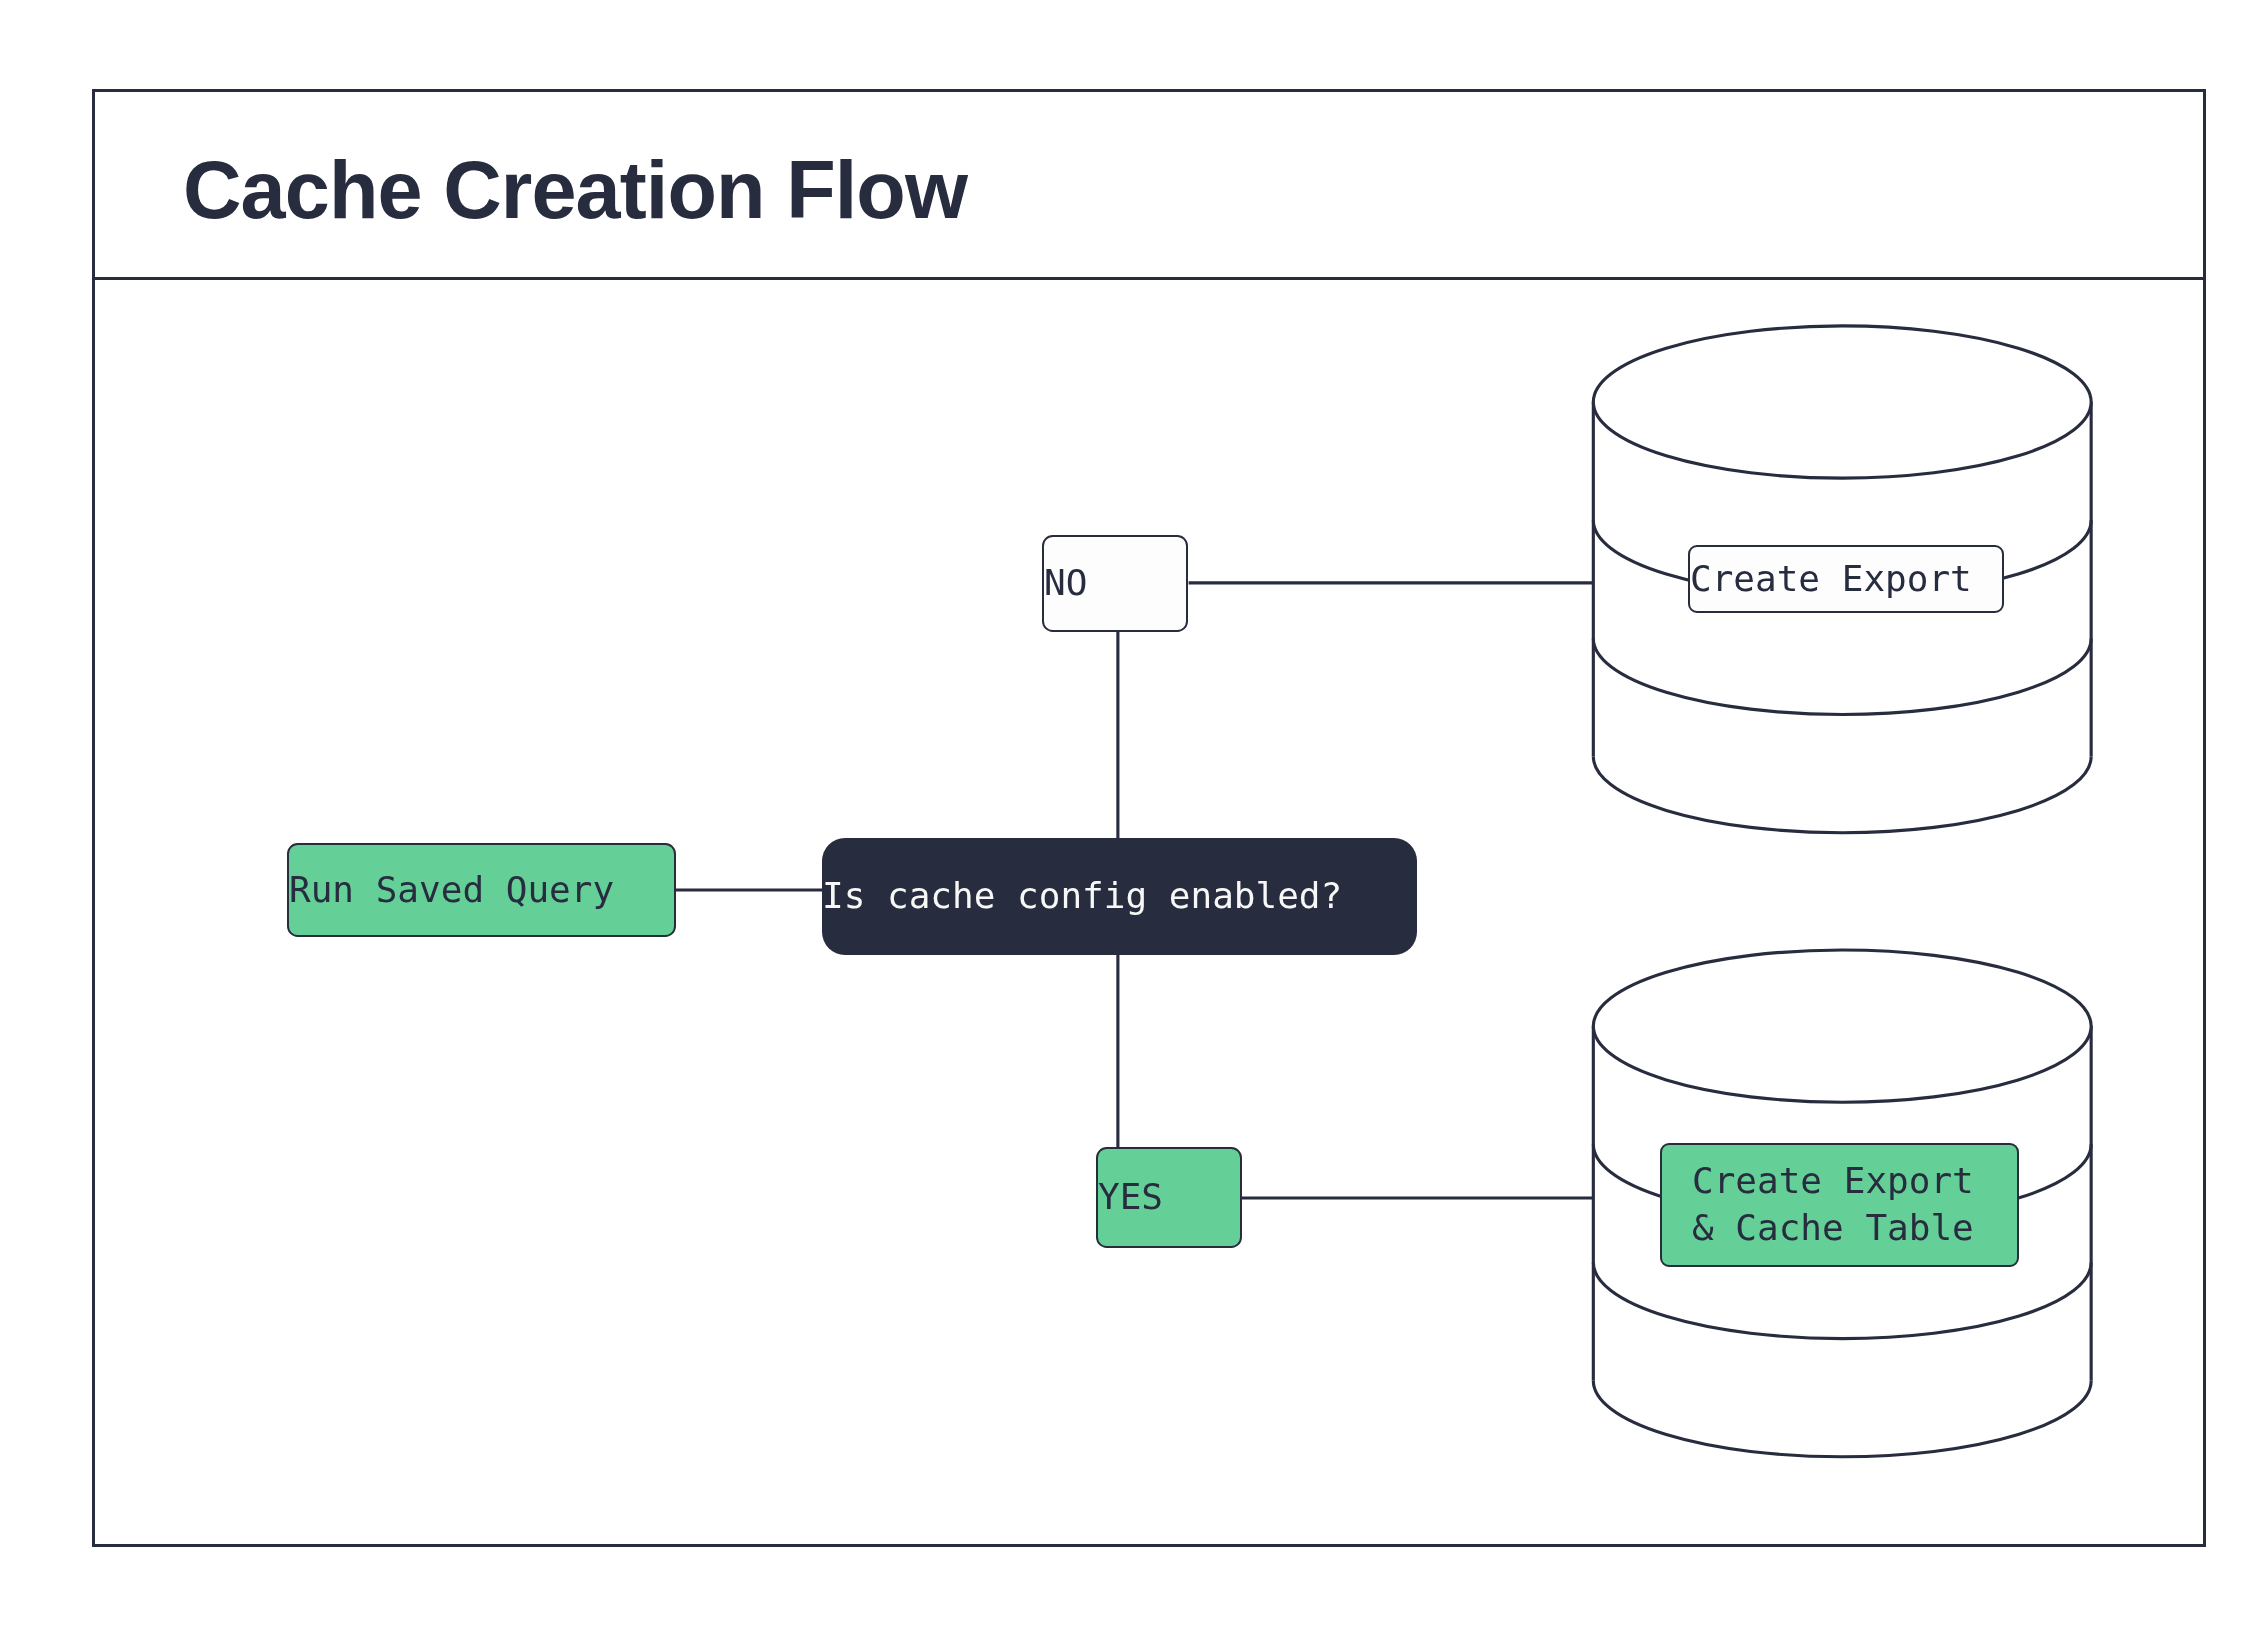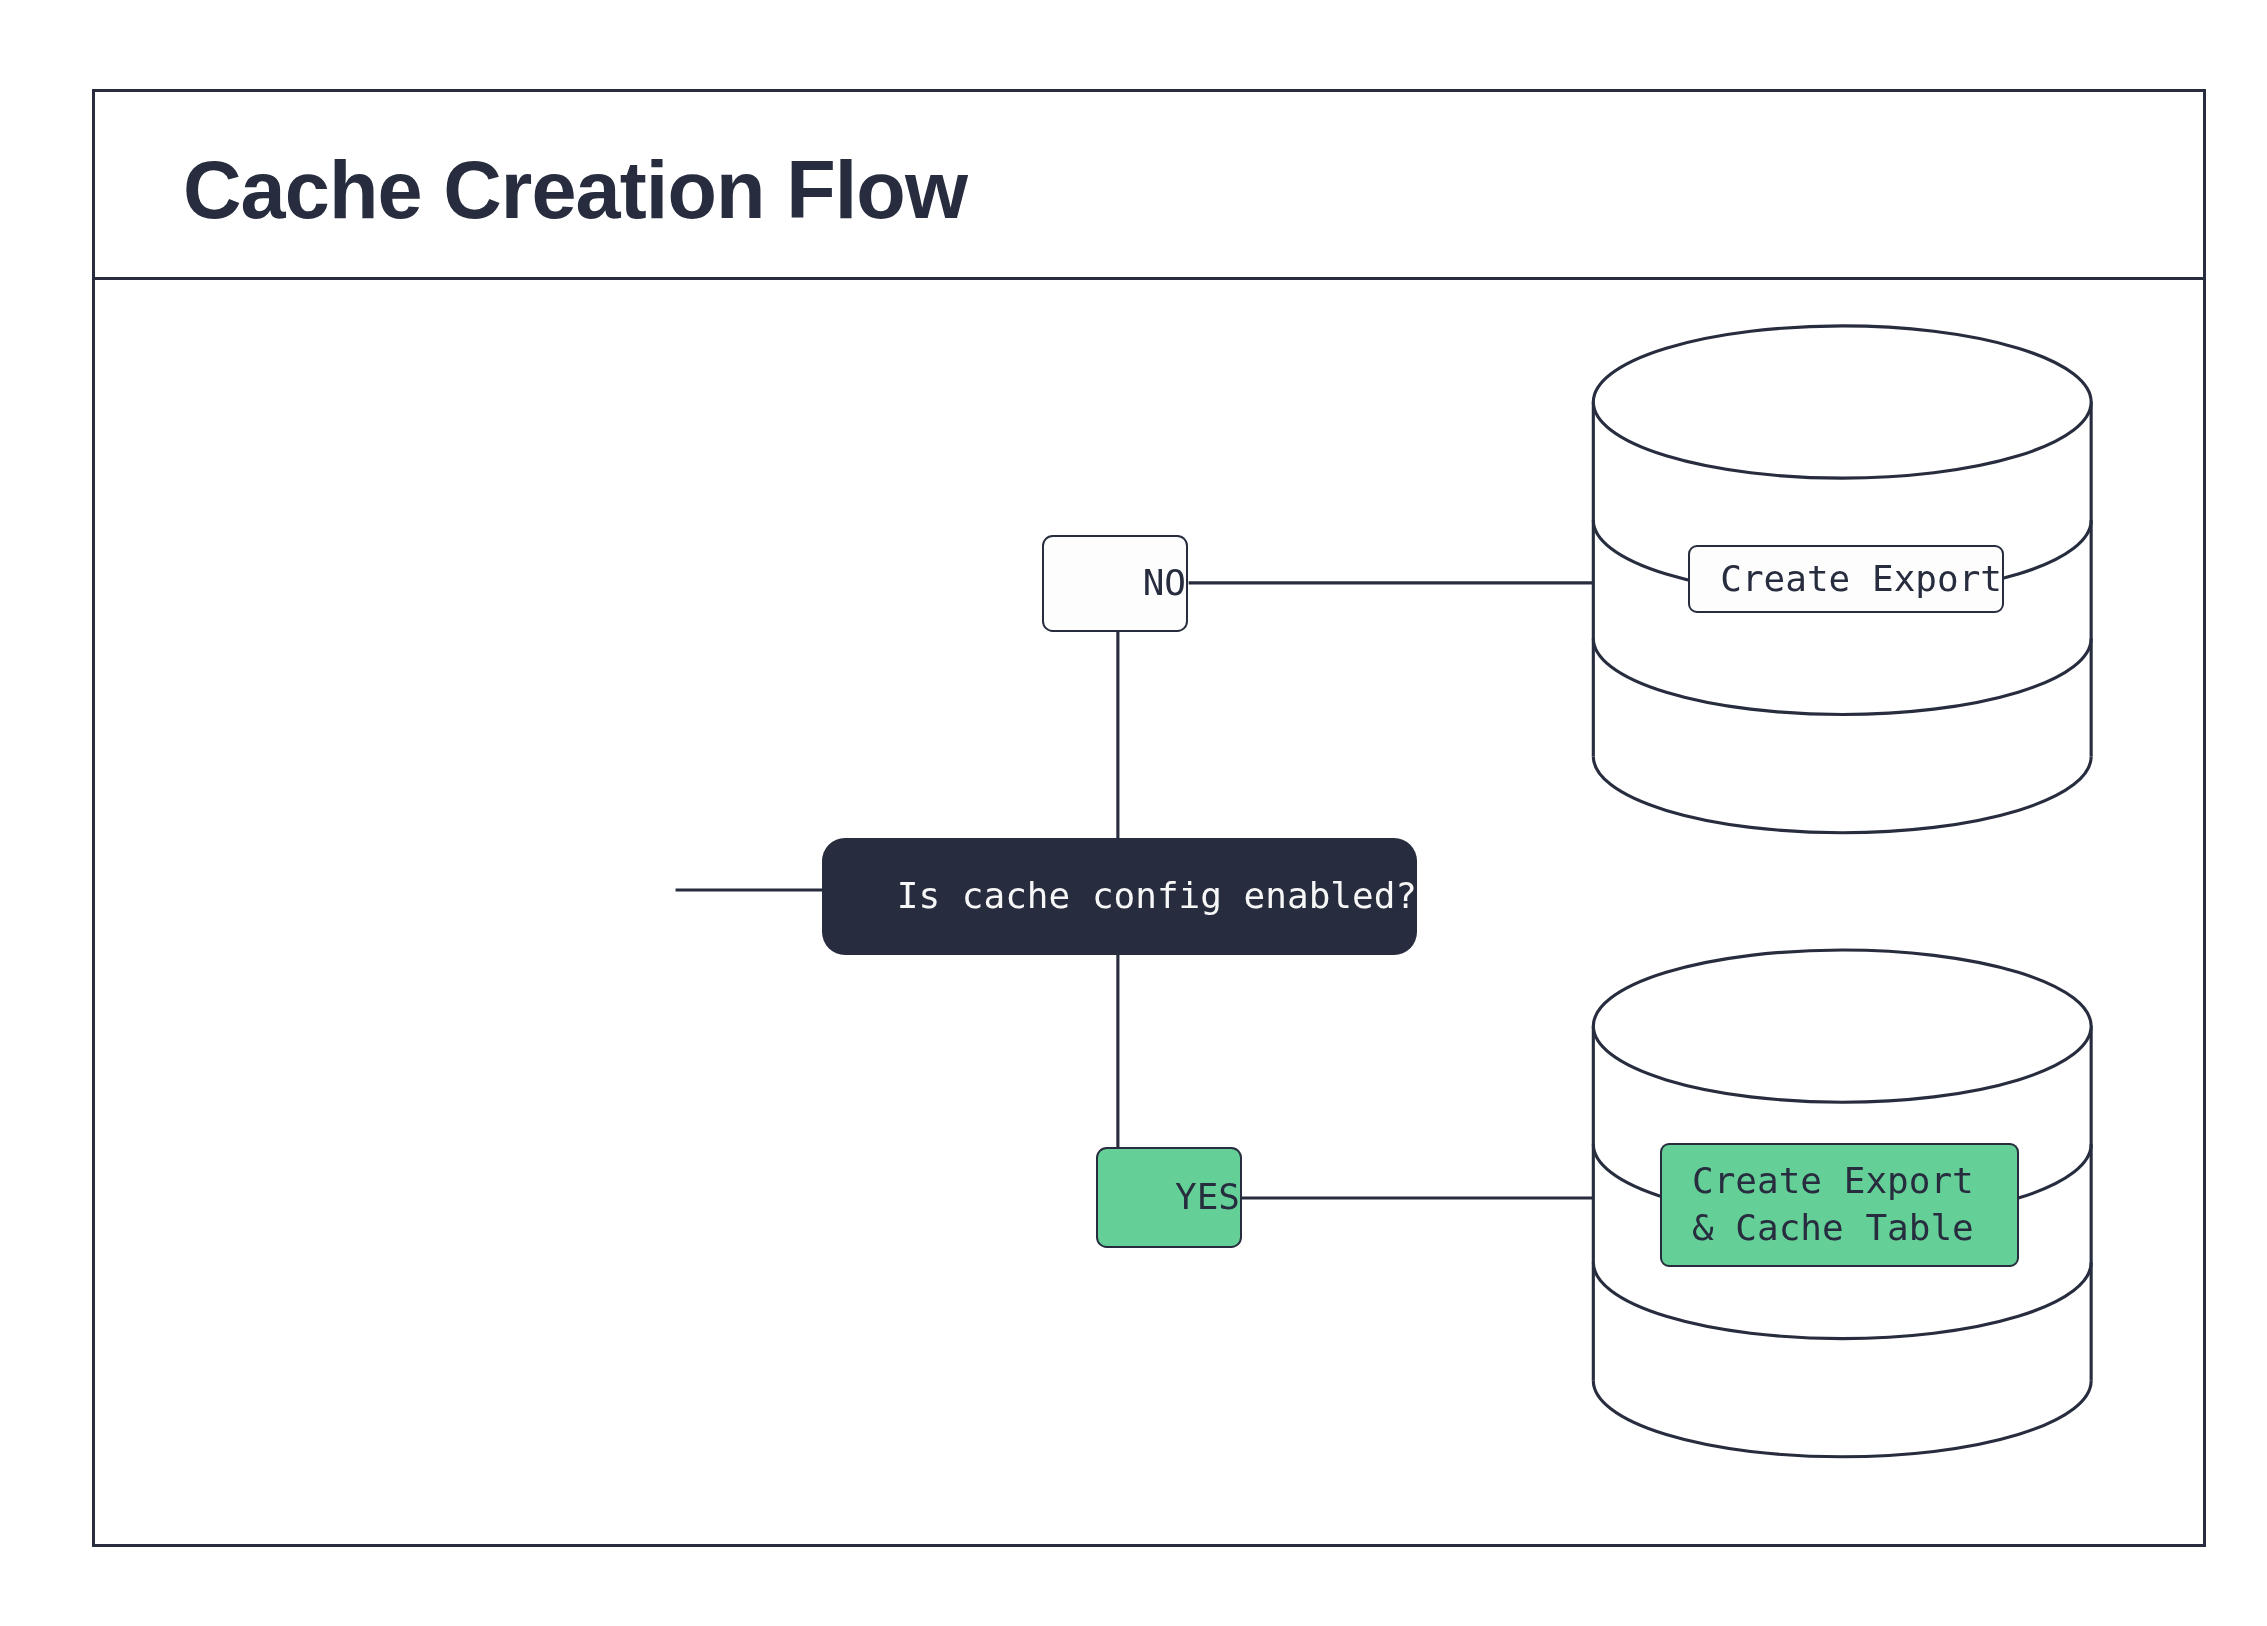--- a/index.html
+++ b/index.html
@@ -26,21 +26,21 @@
   .title{
     font-family:"Liberation Sans", sans-serif;
     font-weight:700;font-size:81px;letter-spacing:-0.9px;color:var(--navy);
   }
   .diagram{position:absolute;left:0;top:0;width:2268px;height:1626px;}
   svg.layer{position:absolute;left:0;top:0;width:2268px;height:1626px;}
   .stroke{stroke:var(--navy);stroke-width:3.5;fill:none;}
   .stroke-fill{stroke:var(--navy);stroke-width:3.5;fill:#ffffff;}
 
   .node{
-    position:absolute;display:flex;align-items:center;justify-content:flex-end;
+    position:absolute;display:flex;align-items:center;justify-content:flex-start;
     border-radius:10.7px;font-size:36px;line-height:1.3;color:var(--navy);
     text-align:center;
   }
   .node-green{background:var(--green);border:2.7px solid var(--navy);}
   .node-white{background:#fdfdfd;border:2.7px solid var(--navy);}
   .node-dark{background:var(--navy);color:#f7f7f7;}
 
   .run-saved-query{left:287px;top:843px;width:389px;height:94px;}
   .question{left:822px;top:838px;width:595px;height:117px;border-radius:23px;}
   .no-box{left:1042px;top:535px;width:146px;height:97px;}
@@ -84,20 +84,23 @@
     <g>
       <line class="stroke" x1="1779" y1="1146" x2="1779" y2="1542"></line>
       <line class="stroke" x1="2335" y1="1146" x2="2335" y2="1542"></line>
       <path class="stroke" d="M 1779 1278 A 278 85 0 0 0 2335 1278"></path>
       <path class="stroke" d="M 1779 1410 A 278 85 0 0 0 2335 1410"></path>
       <path class="stroke" d="M 1779 1542 A 278 85 0 0 0 2335 1542"></path>
       <ellipse class="stroke-fill" cx="2057" cy="1146" rx="278" ry="85"></ellipse>
     </g>
   </svg>
 
+  <div class="node node-green run-saved-query">
+    <span>Run Saved Query</span>
+  </div>
 
   <div class="node node-dark question">
     <span>Is cache config enabled?</span>
   </div>
 
   <div class="node node-white no-box">
     <span>NO</span>
   </div>
 
   <div class="node node-green yes-box">

